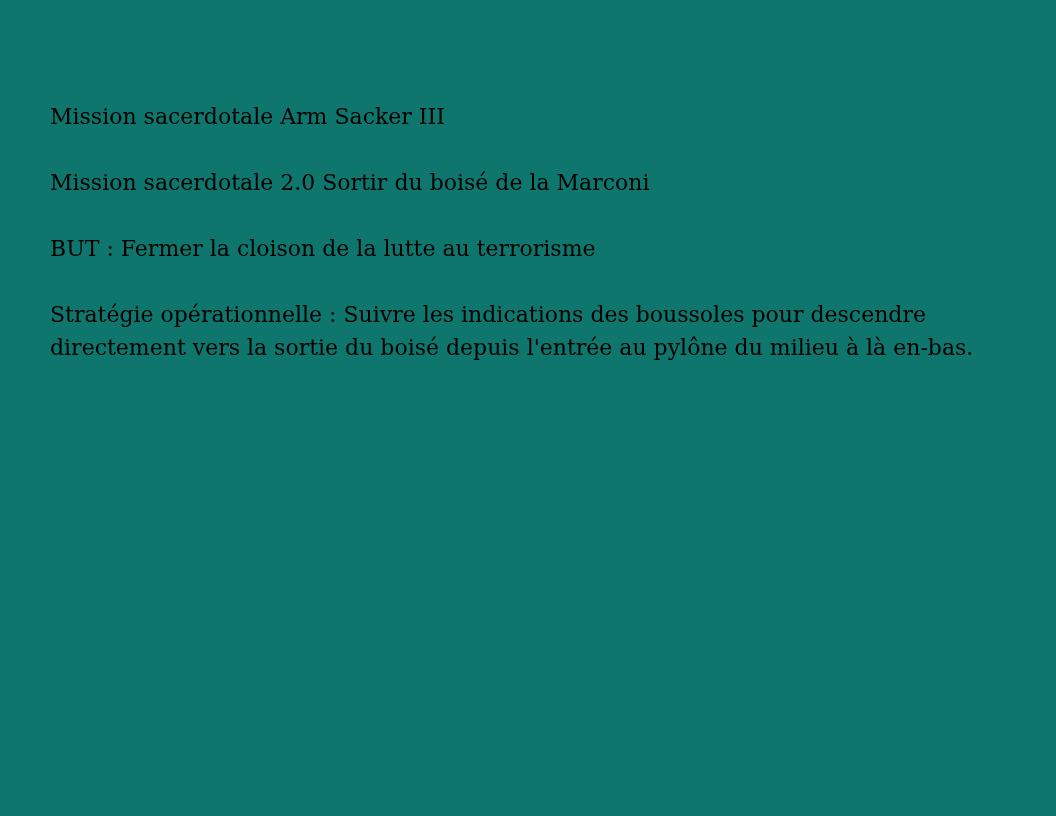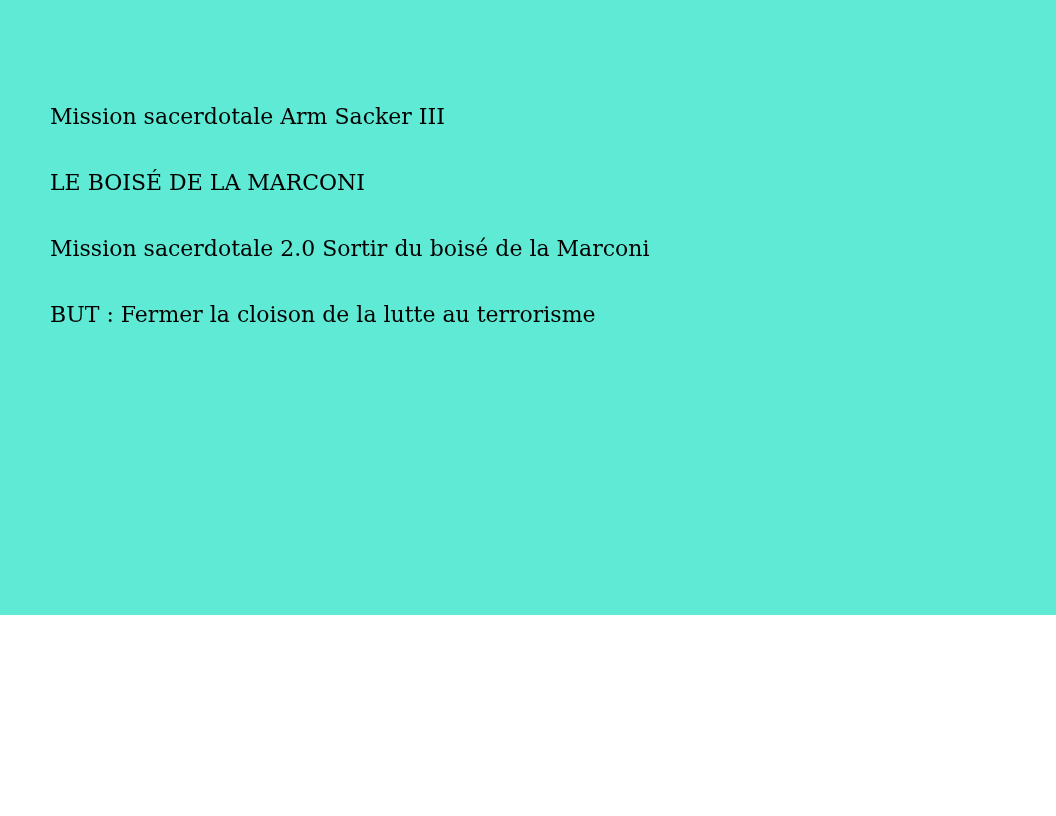--- a/index.html
+++ b/index.html
@@ -3,22 +3,22 @@
 <meta charset="utf-8">
 <style>
   html, body {
     margin: 0;
     padding: 0;
     background: #ffffff;
   }
   .page {
     position: relative;
     width: 1056px;
-    height: 615px;
-    background: #5eead4;
+    height: 816px;
+    background: #0f766e;
     overflow: hidden;
     box-sizing: border-box;
     padding: 100px 30px 0 50px;
   }
   .doc {
     width: 980px;
     color: #000000;
     font-family: "DejaVu Serif", "Liberation Serif", serif;
     font-size: 22px;
     line-height: 33px;
@@ -27,17 +27,18 @@
     margin: 0 0 33px 0;
     white-space: pre-wrap;
   }
 </style>
 </head>
 <body>
 
 <div class="page">
   <div class="doc">
     <p>Mission sacerdotale Arm Sacker III</p>
-    <p>LE BOISÉ DE LA MARCONI</p>
     <p>Mission sacerdotale 2.0 Sortir du boisé de la Marconi</p>
     <p>BUT : Fermer la cloison de la lutte au terrorisme</p>
+    <p>Stratégie opérationnelle : Suivre les indications des boussoles pour descendre
+directement vers la sortie du boisé depuis l'entrée au pylône du milieu à là en-bas.</p>
   </div>
 </div>
 
 </body></html>

